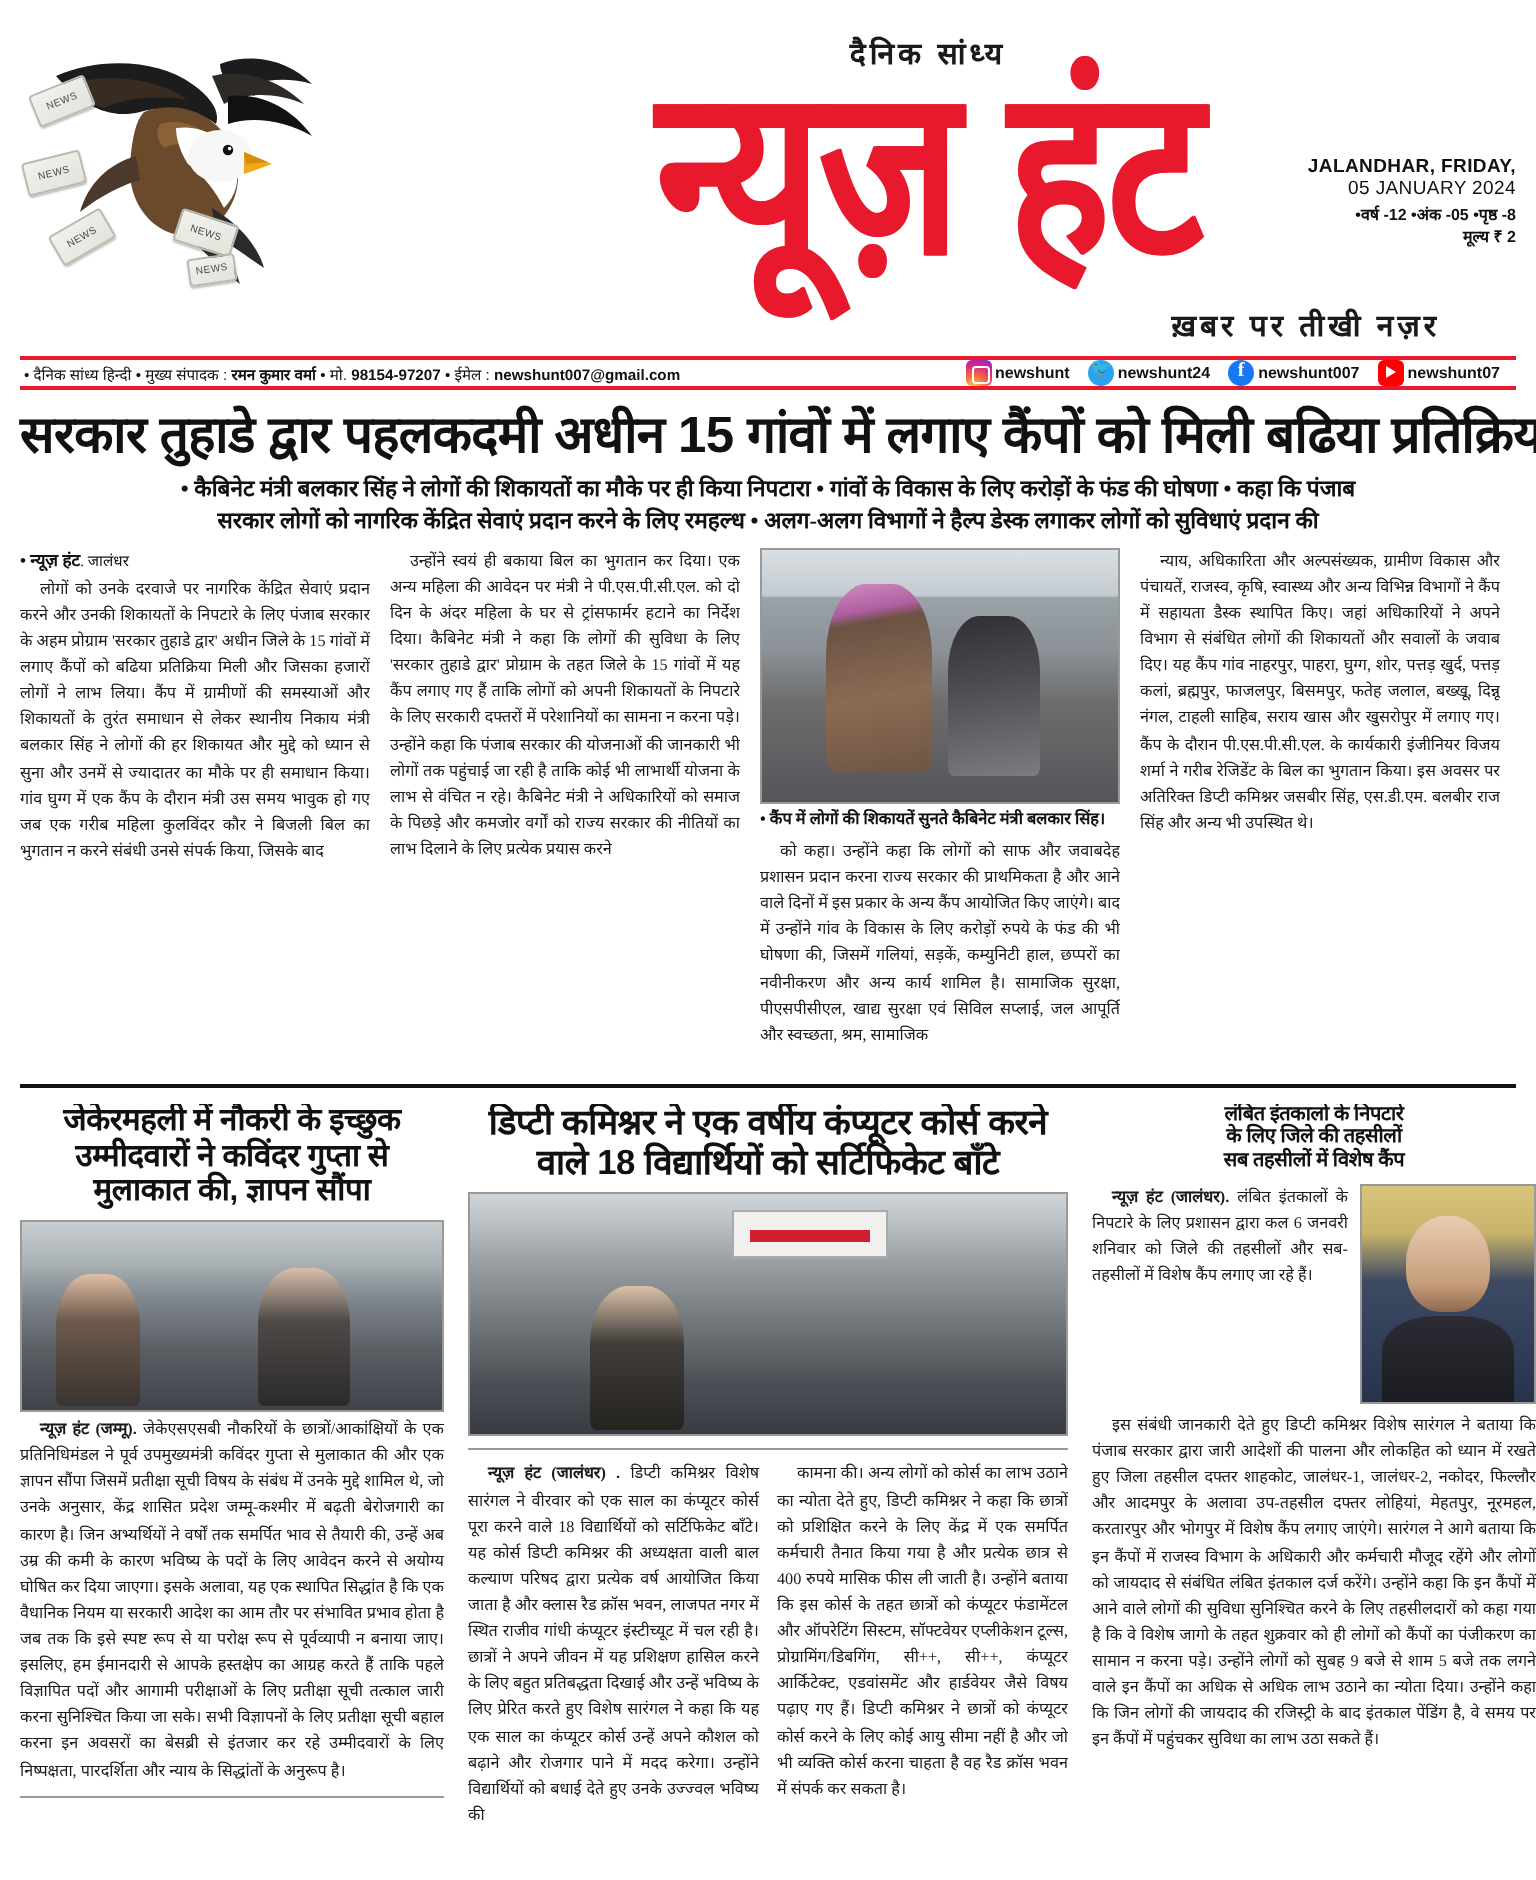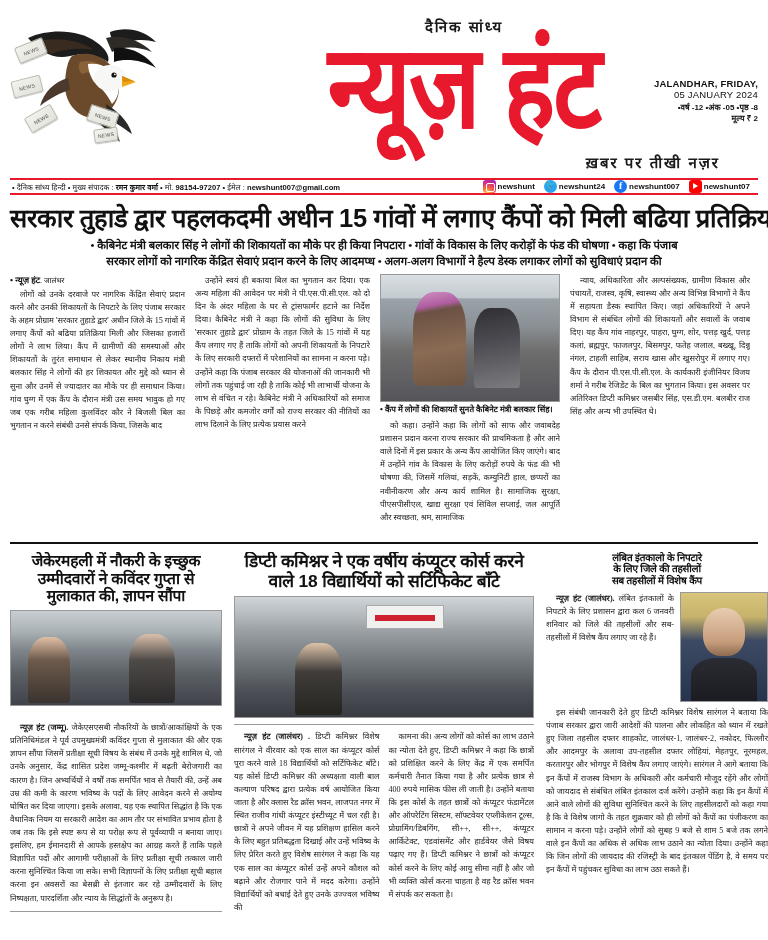--- a/index.html
+++ b/index.html
@@ -218,21 +218,21 @@
       <div class="soc">
         <span class="soc-icon yt"></span>
         <span class="soc-label">newshunt07</span>
       </div>
     </div>
   </div>
 
   <div class="lead-head">सरकार तुहाडे द्वार पहलकदमी अधीन 15 गांवों में लगाए कैंपों को मिली बढिया प्रतिक्रिया</div>
   <div class="lead-bullets">
     <div>• कैबिनेट मंत्री बलकार सिंह ने लोगों की शिकायतों का मौके पर ही किया निपटारा • गांवों के विकास के लिए करोड़ों के फंड की घोषणा • कहा कि पंजाब</div>
-    <div>सरकार लोगों को नागरिक केंद्रित सेवाएं प्रदान करने के लिए आदमप्ध • अलग-अलग विभागों ने हैल्प डेस्क लगाकर लोगों को सुविधाएं प्रदान की</div>
+    <div>सरकार लोगों को नागरिक केंद्रित सेवाएं प्रदान करने के लिए रमहल्ध • अलग-अलग विभागों ने हैल्प डेस्क लगाकर लोगों को सुविधाएं प्रदान की</div>
   </div>
 
   <div class="main-grid">
     <div class="col">
       <div class="byline">
         <span>• न्यूज़ हंट</span><span class="city">. जालंधर</span>
       </div>
       <div class="body-txt">
           <p>लोगों को उनके दरवाजे पर नागरिक केंद्रित सेवाएं प्रदान करने और उनकी शिकायतों के निपटारे के लिए पंजाब सरकार के अहम प्रोग्राम 'सरकार तुहाडे द्वार' अधीन जिले के 15 गांवों में लगाए कैंपों को बढिया प्रतिक्रिया मिली और जिसका हजारों लोगों ने लाभ लिया। कैंप में ग्रामीणों की समस्याओं और शिकायतों के तुरंत समाधान से लेकर स्थानीय निकाय मंत्री बलकार सिंह ने लोगों की हर शिकायत और मुद्दे को ध्यान से सुना और उनमें से ज्यादातर का मौके पर ही समाधान किया। गांव घुग्ग में एक कैंप के दौरान मंत्री उस समय भावुक हो गए जब एक गरीब महिला कुलविंदर कौर ने बिजली बिल का भुगतान न करने संबंधी उनसे संपर्क किया, जिसके बाद</p>
         </div>
@@ -263,21 +263,21 @@
 
   <div class="lower-wrap">
 
     <div class="col">
       <div class="sec-head l">
         <div>जेकेरमहली में नौकरी के इच्छुक</div>
         <div>उम्मीदवारों ने कविंदर गुप्ता से</div>
         <div>मुलाकात की, ज्ञापन सौंपा</div>
       </div>
       <div class="photo ph-group-l"></div>
-      <div class="body-txt" style="margin-top:15px;">
+      <div class="body-txt" style="margin-top:2px;">
         <p><b>न्यूज़ हंट (जम्मू).</b> <span>जेकेएसएसबी नौकरियों के छात्रों/आकांक्षियों के एक प्रतिनिधिमंडल ने पूर्व उपमुख्यमंत्री कविंदर गुप्ता से मुलाकात की और एक ज्ञापन सौंपा जिसमें प्रतीक्षा सूची विषय के संबंध में उनके मुद्दे शामिल थे, जो उनके अनुसार, केंद्र शासित प्रदेश जम्मू-कश्मीर में बढ़ती बेरोजगारी का कारण है। जिन अभ्यर्थियों ने वर्षों तक समर्पित भाव से तैयारी की, उन्हें अब उम्र की कमी के कारण भविष्य के पदों के लिए आवेदन करने से अयोग्य घोषित कर दिया जाएगा। इसके अलावा, यह एक स्थापित सिद्धांत है कि एक वैधानिक नियम या सरकारी आदेश का आम तौर पर संभावित प्रभाव होता है जब तक कि इसे स्पष्ट रूप से या परोक्ष रूप से पूर्वव्यापी न बनाया जाए। इसलिए, हम ईमानदारी से आपके हस्तक्षेप का आग्रह करते हैं ताकि पहले विज्ञापित पदों और आगामी परीक्षाओं के लिए प्रतीक्षा सूची तत्काल जारी करना सुनिश्चित किया जा सके। सभी विज्ञापनों के लिए प्रतीक्षा सूची बहाल करना इन अवसरों का बेसब्री से इंतजार कर रहे उम्मीदवारों के लिए निष्पक्षता, पारदर्शिता और न्याय के सिद्धांतों के अनुरूप है।</span></p>
       </div>
       <div class="sep-line"></div>
     </div>
 
     <div class="col">
       <div class="sec-head m">
         <div>डिप्टी कमिश्नर ने एक वर्षीय कंप्यूटर कोर्स करने</div>
         <div>वाले 18 विद्यार्थियों को सर्टिफिकेट बाँटे</div>
       </div>

